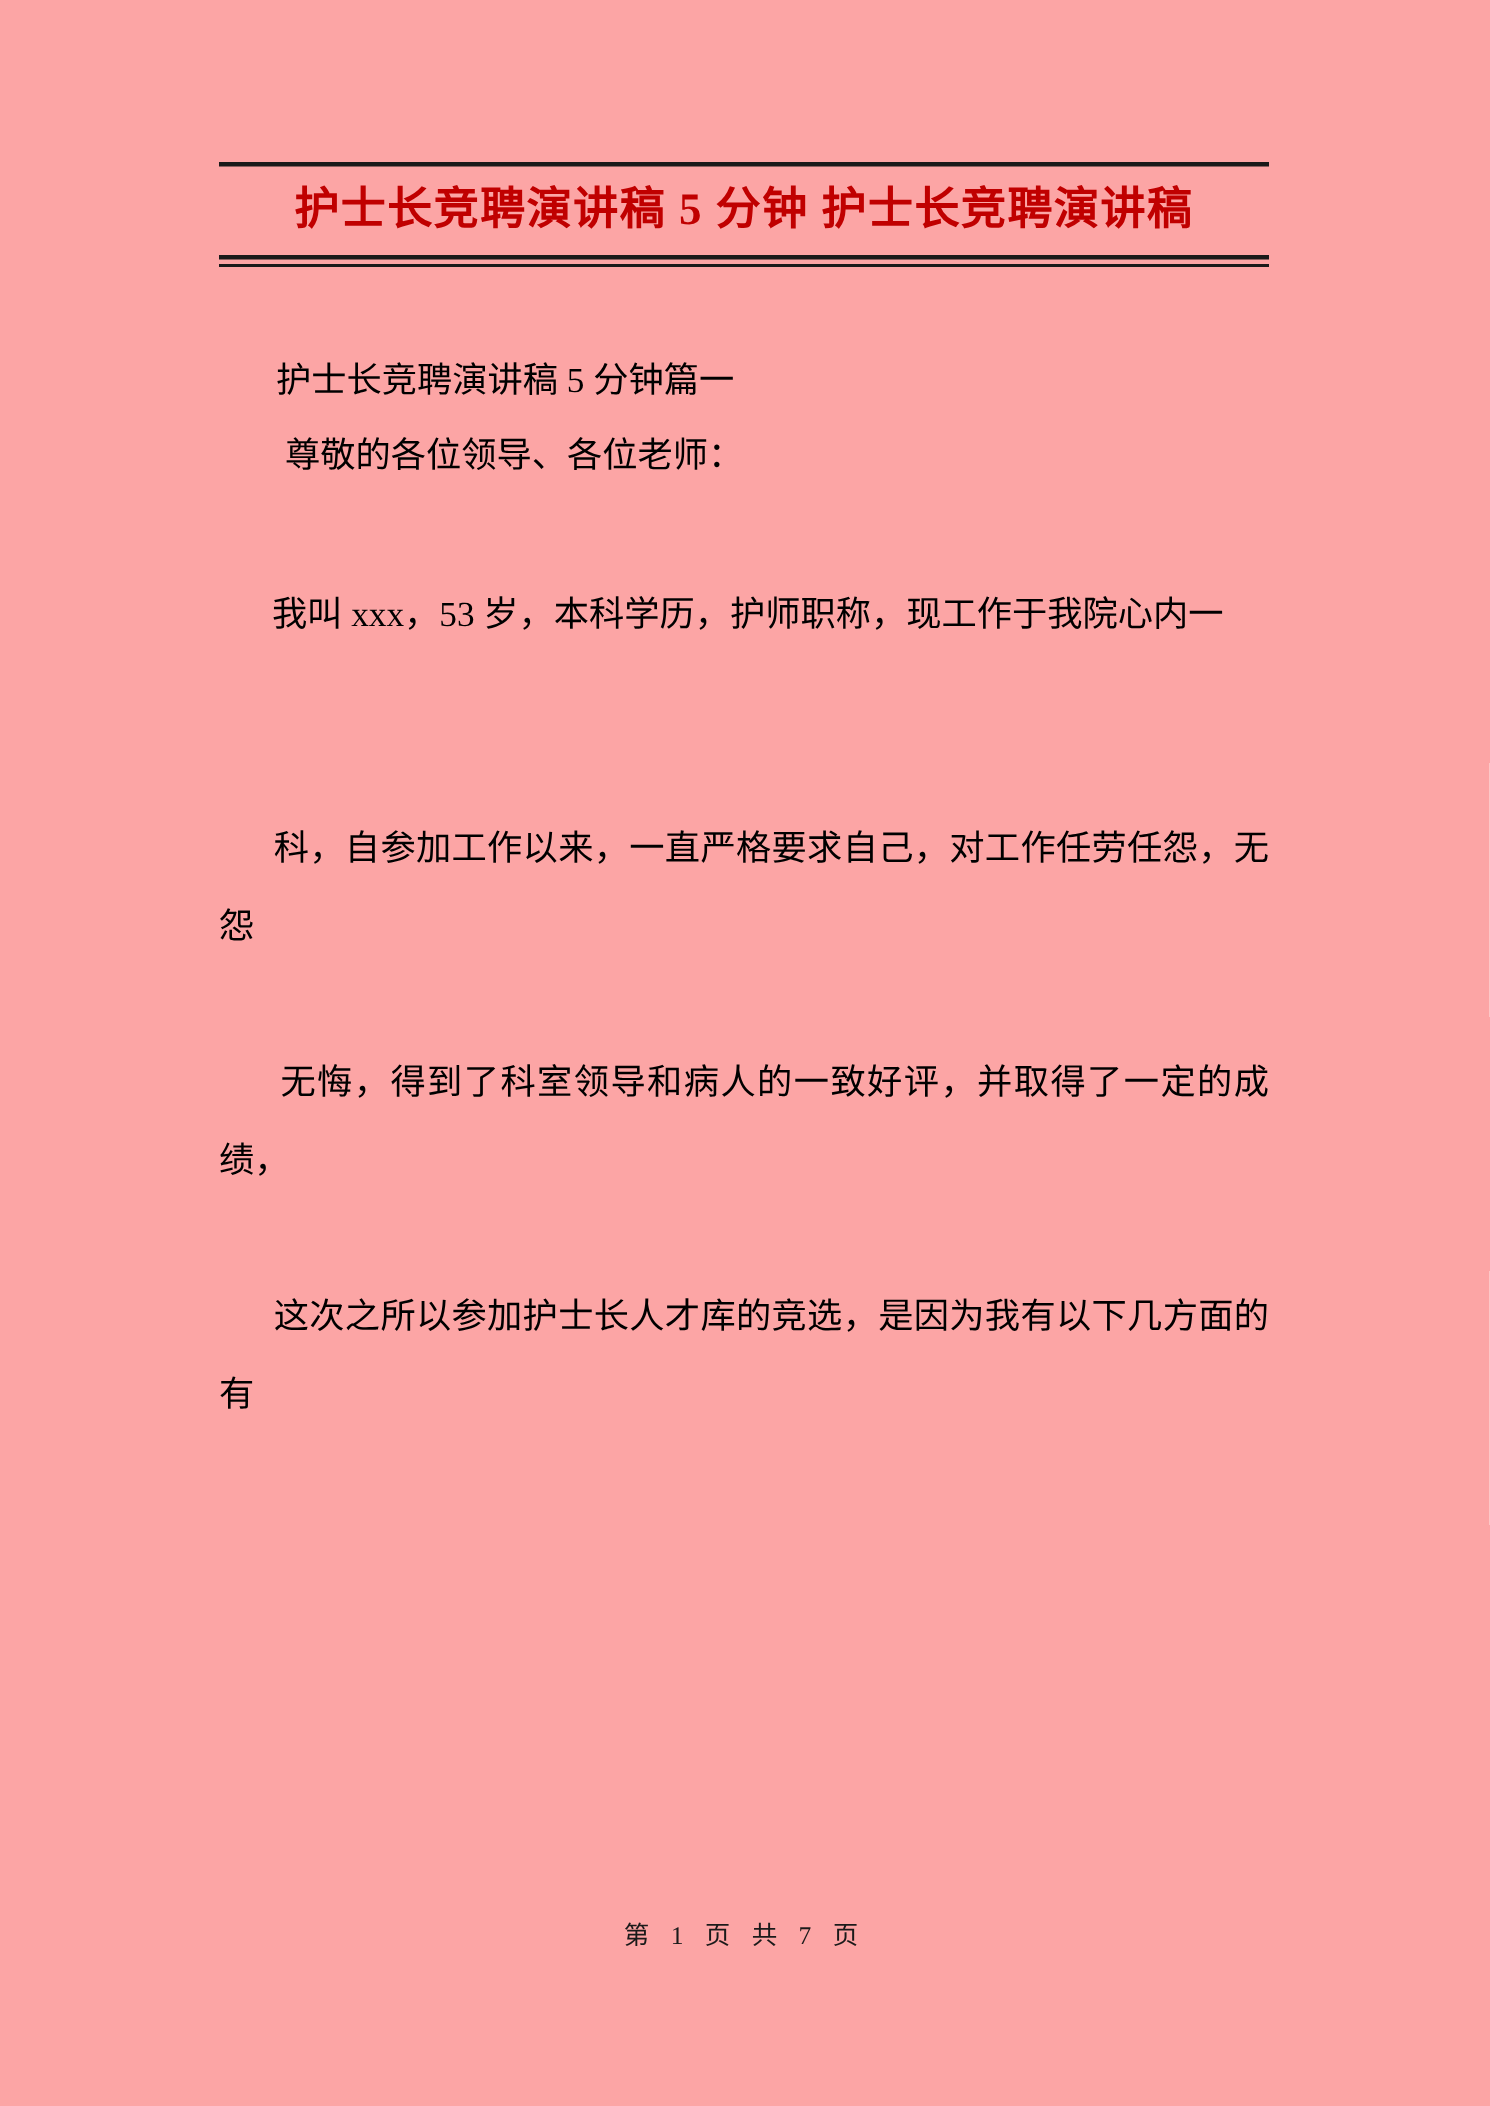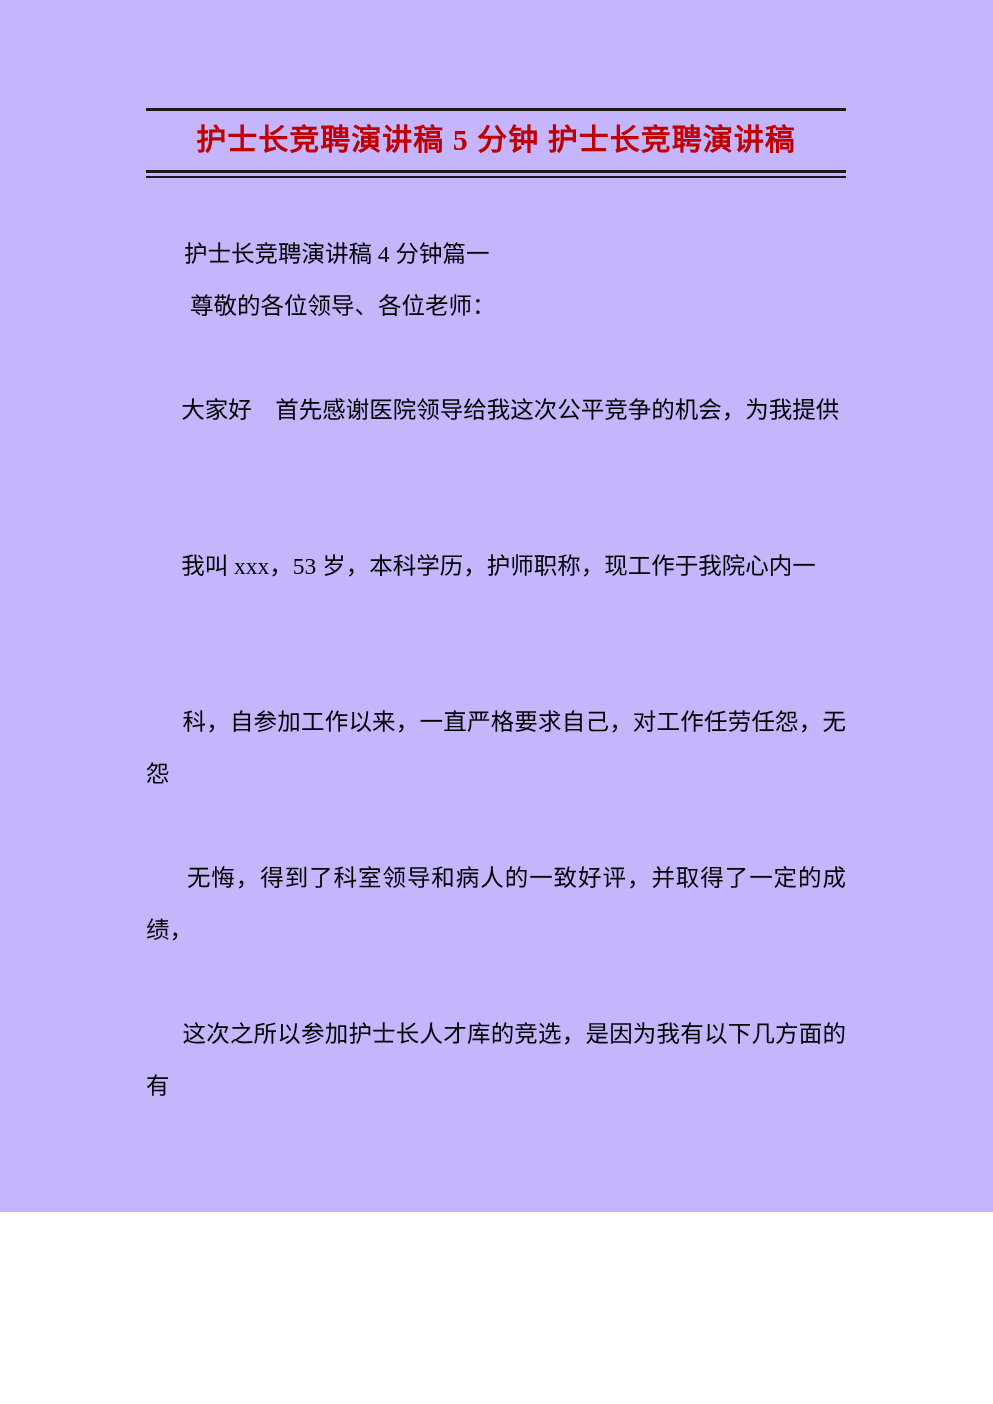--- a/index.html
+++ b/index.html
@@ -15,22 +15,22 @@
     overflow: hidden;
     font-family: "Liberation Serif", "DejaVu Serif", serif;
     color: #000000;
     -webkit-font-smoothing: none;
   }
   .page {
     position: absolute;
     left: 0;
     top: 0;
     width: 993px;
-    height: 1212px;
-    background: #c4b5fd;
+    height: 1404px;
+    background: #fca5a5;
   }
   
   .title-block {
     position: absolute;
     left: 146px;
     top: 108px;
     width: 700px;
   }
   .rule-top {
     height: 0;
@@ -71,20 +71,21 @@
     text-justify: inter-ideograph;
     letter-spacing: 0px;
     word-spacing: 0px;
     white-space: pre-wrap;
   }
   p.heading-line {
     text-indent: 38px;
   }
   p.salutation {
     text-indent: 44px;
+    font-family: Liberation Mono, monospace;
   }
   p.indent2 {
     text-indent: 48px;
   }
   p.flow {
     text-indent: 0;
   }
   
   .footer {
     position: absolute;
@@ -104,34 +105,32 @@
 <div class="page">
 
   <div class="title-block">
     <div class="rule-top"></div>
     <h1 class="doc-title">护士长竞聘演讲稿 5 分钟  护士长竞聘演讲稿</h1>
     <div class="rule-bottom-outer"></div>
   </div>
 
   <div class="body-area">
 
-    <p class="para heading-line">护士长竞聘演讲稿 4 分钟篇一</p>
+    <p class="para heading-line">护士长竞聘演讲稿 5 分钟篇一</p>
 
     <p class="para salutation">尊敬的各位领导、各位老师：</p>
 
-    <p class="para indent2">
-      <span>大家好　首先感谢医院领导给我这次公平竞争的机会，为我提供</span>
-    </p>
 
     <p class="para indent2">
       <span>我叫 xxx，53 岁，本科学历，护师职称，现工作于我院心内一</span>
     </p>
     <p class="para flow">
       <span>科，自参加工作以来，一直严格要求自己，对工作任劳任怨，无怨</span><br>
       <span>无悔，得到了科室领导和病人的一致好评，并取得了一定的成绩，</span><br>
       <span>这次之所以参加护士长人才库的竞选，是因为我有以下几方面的有</span><br>
       
     </p>
 
   </div>
 
+  <div class="footer">第 1 页 共 7 页</div>
 
 </div>
 
 </body></html>

